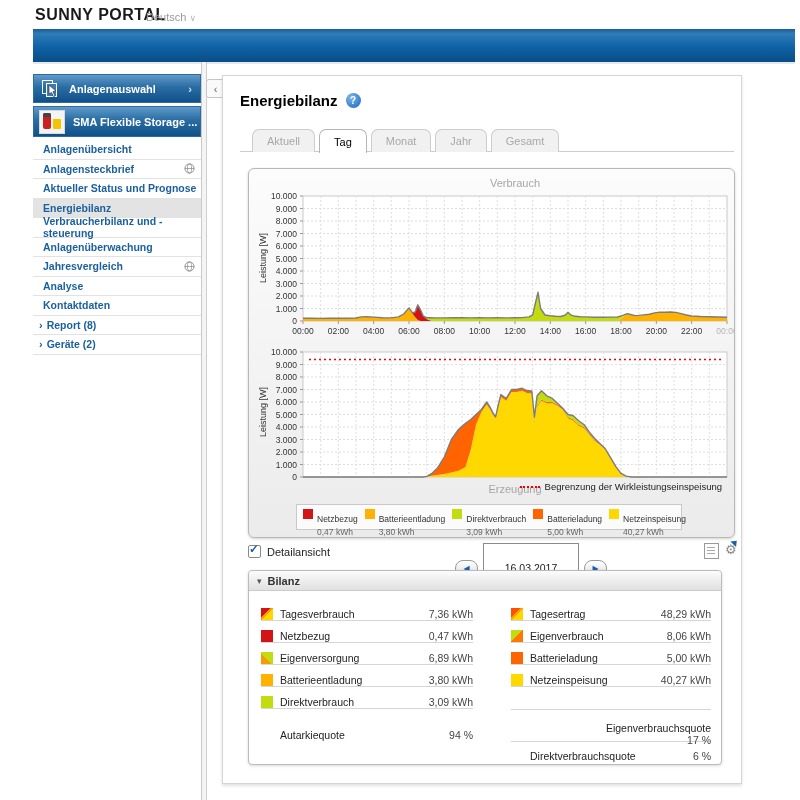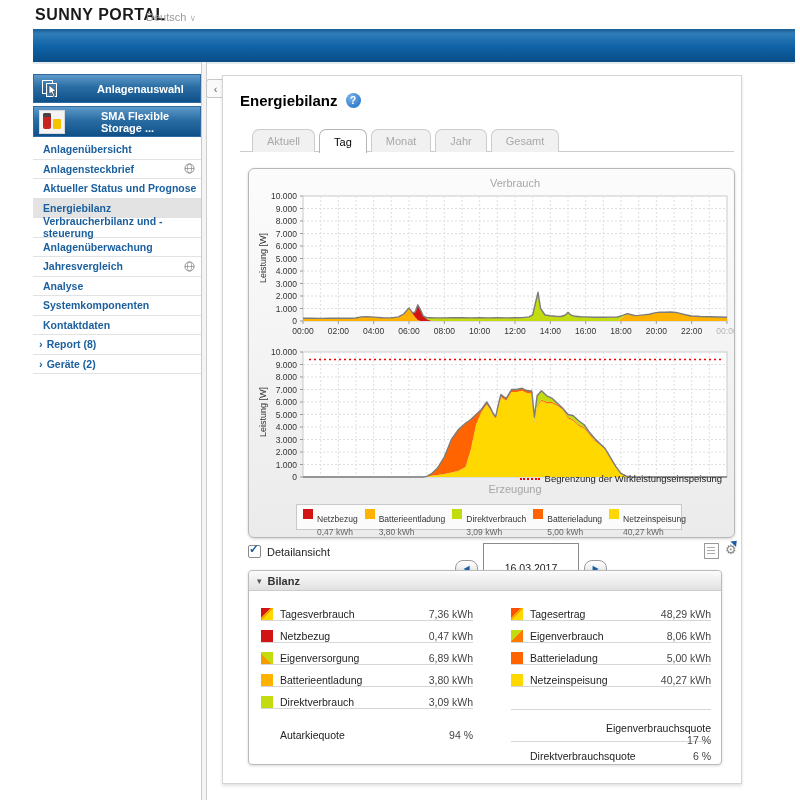--- a/index.html
+++ b/index.html
@@ -9,21 +9,21 @@
   
   .logo{left:35px;top:6px;font-size:16px;font-weight:bold;color:#1a1a1a;letter-spacing:.5px;}
   .lang{left:146px;top:11px;font-size:11px;color:#9a9a9a;cursor:pointer;}
   .lang .car{font-size:9px;color:#b5b5b5;}
   .bluebar{left:33px;top:29px;width:762px;height:33px;
      background:linear-gradient(180deg,#1b5c94 0%,#2f7cb8 14%,#0e62a6 55%,#0a4c86 100%);}
   .graystrip{left:33px;top:62px;width:762px;height:2px;background:#e4e9ee;}
   
   .side-btn{left:33px;width:168px;box-sizing:border-box;border:1px solid #2d6ba0;
      background:linear-gradient(180deg,#5f9aca 0%,#2a6da3 45%,#0f5089 100%);
-     color:#fff;font-size:11px;font-weight:bold;display:flex;align-items:center;cursor:pointer;gap:28px;}
+     color:#fff;font-size:11px;font-weight:bold;display:flex;align-items:center;cursor:pointer;}
   .sel-ic{width:20px;height:18px;position:relative;margin:0 8px 0 7px;flex:none;}
   .sel-ic .p1,.sel-ic .p2{position:absolute;width:9px;height:12px;border:1px solid #fff;background:transparent;}
   .sel-ic .p1{left:1px;top:0;}  .sel-ic .p2{left:5px;top:3px;background:#3c7cb0;}
   .sel-ic svg{position:absolute;left:7px;top:5px;}
   .side-btn .arr{margin-left:auto;margin-right:8px;font-size:11px;color:#cfe0ee;}
   .thumb{width:24px;height:22px;background:#f4f4f4;border:1px solid #d9d9d9;margin:0 8px 0 5px;
      position:relative;flex:none;}
   .thumb .red{position:absolute;left:3px;top:2px;width:8px;height:16px;background:#c92121;border-radius:2px;}
   .thumb .dark{position:absolute;left:3px;top:2px;width:8px;height:4px;background:#444;border-radius:2px 2px 0 0;}
   .thumb .yel{position:absolute;left:13px;top:8px;width:8px;height:10px;background:#f5c400;border-radius:1px;}
@@ -51,21 +51,21 @@
        color:#a8a8a8;background:#f1f1f1;border:1px solid #ccc;border-bottom:none;
        border-radius:7px 7px 0 0;cursor:pointer;}
   .tab.active{background:#fff;color:#000;border-color:#b5b5b5;height:23px;position:relative;z-index:2;}
   
   .charts{left:248px;top:168px;width:487px;height:370px;box-sizing:border-box;border:1px solid #b8b8b8;
      border-radius:6px;background:linear-gradient(180deg,#fcfcfc,#ebebeb);
      box-shadow:0 1px 3px rgba(0,0,0,.18);}
   .charts svg{position:absolute;left:0;top:0;font-family:"Liberation Sans",sans-serif;}
   .ylab{position:absolute;width:100px;text-align:center;transform:rotate(-90deg);
         font-size:9px;color:#333;}
-  .limit-leg{position:absolute;top:304px;right:12px;display:flex;align-items:center;gap:5px;
+  .limit-leg{position:absolute;top:312px;right:12px;display:flex;align-items:center;gap:5px;
         font-size:9.5px;color:#222;}
   .limit-leg .dots{width:20px;border-top:2px dotted #f50000;}
   .chart-legend{position:absolute;left:47px;top:335px;width:386px;height:26px;border:1px solid #c9c9c9;
         background:#fbfbfb;display:flex;align-items:flex-start;padding:3px 0 0 6px;box-sizing:border-box;gap:7px;}
   .cl-item{display:flex;gap:4px;width:71px;}
   .cl-sw{width:10px;height:10px;margin-top:1px;flex:none;}
   .cl-name{font-size:8.5px;color:#333;white-space:nowrap;}
   .cl-val{font-size:8.5px;color:#666;margin-top:1px;}
   
   .chk-row{left:248px;top:545px;display:flex;align-items:center;gap:6px;}
@@ -175,23 +175,20 @@
     <span class="globe">
         <svg class="globe-svg" width="11" height="11" viewBox="0 0 12 12">
           <circle cx="6" cy="6" r="5" fill="#fff" stroke="#8a8a8a"></circle>
           <ellipse cx="6" cy="6" rx="2.3" ry="5" fill="none" stroke="#8a8a8a" stroke-width="0.8"></ellipse>
           <line x1="1" y1="6" x2="11" y2="6" stroke="#8a8a8a" stroke-width="0.8"></line>
         </svg>
       </span>
     </div>
   <div class="mi">
       <span>Analyse</span>
-    </div>
-  <div class="mi">
-      <span>Systemkomponenten</span>
     </div>
   <div class="mi">
       <span>Kontaktdaten</span>
     </div>
   <div class="mi">
       <span class="exp">›</span>
       <span>Report (8)</span>
     </div>
   <div class="mi">
       <span class="exp">›</span>

